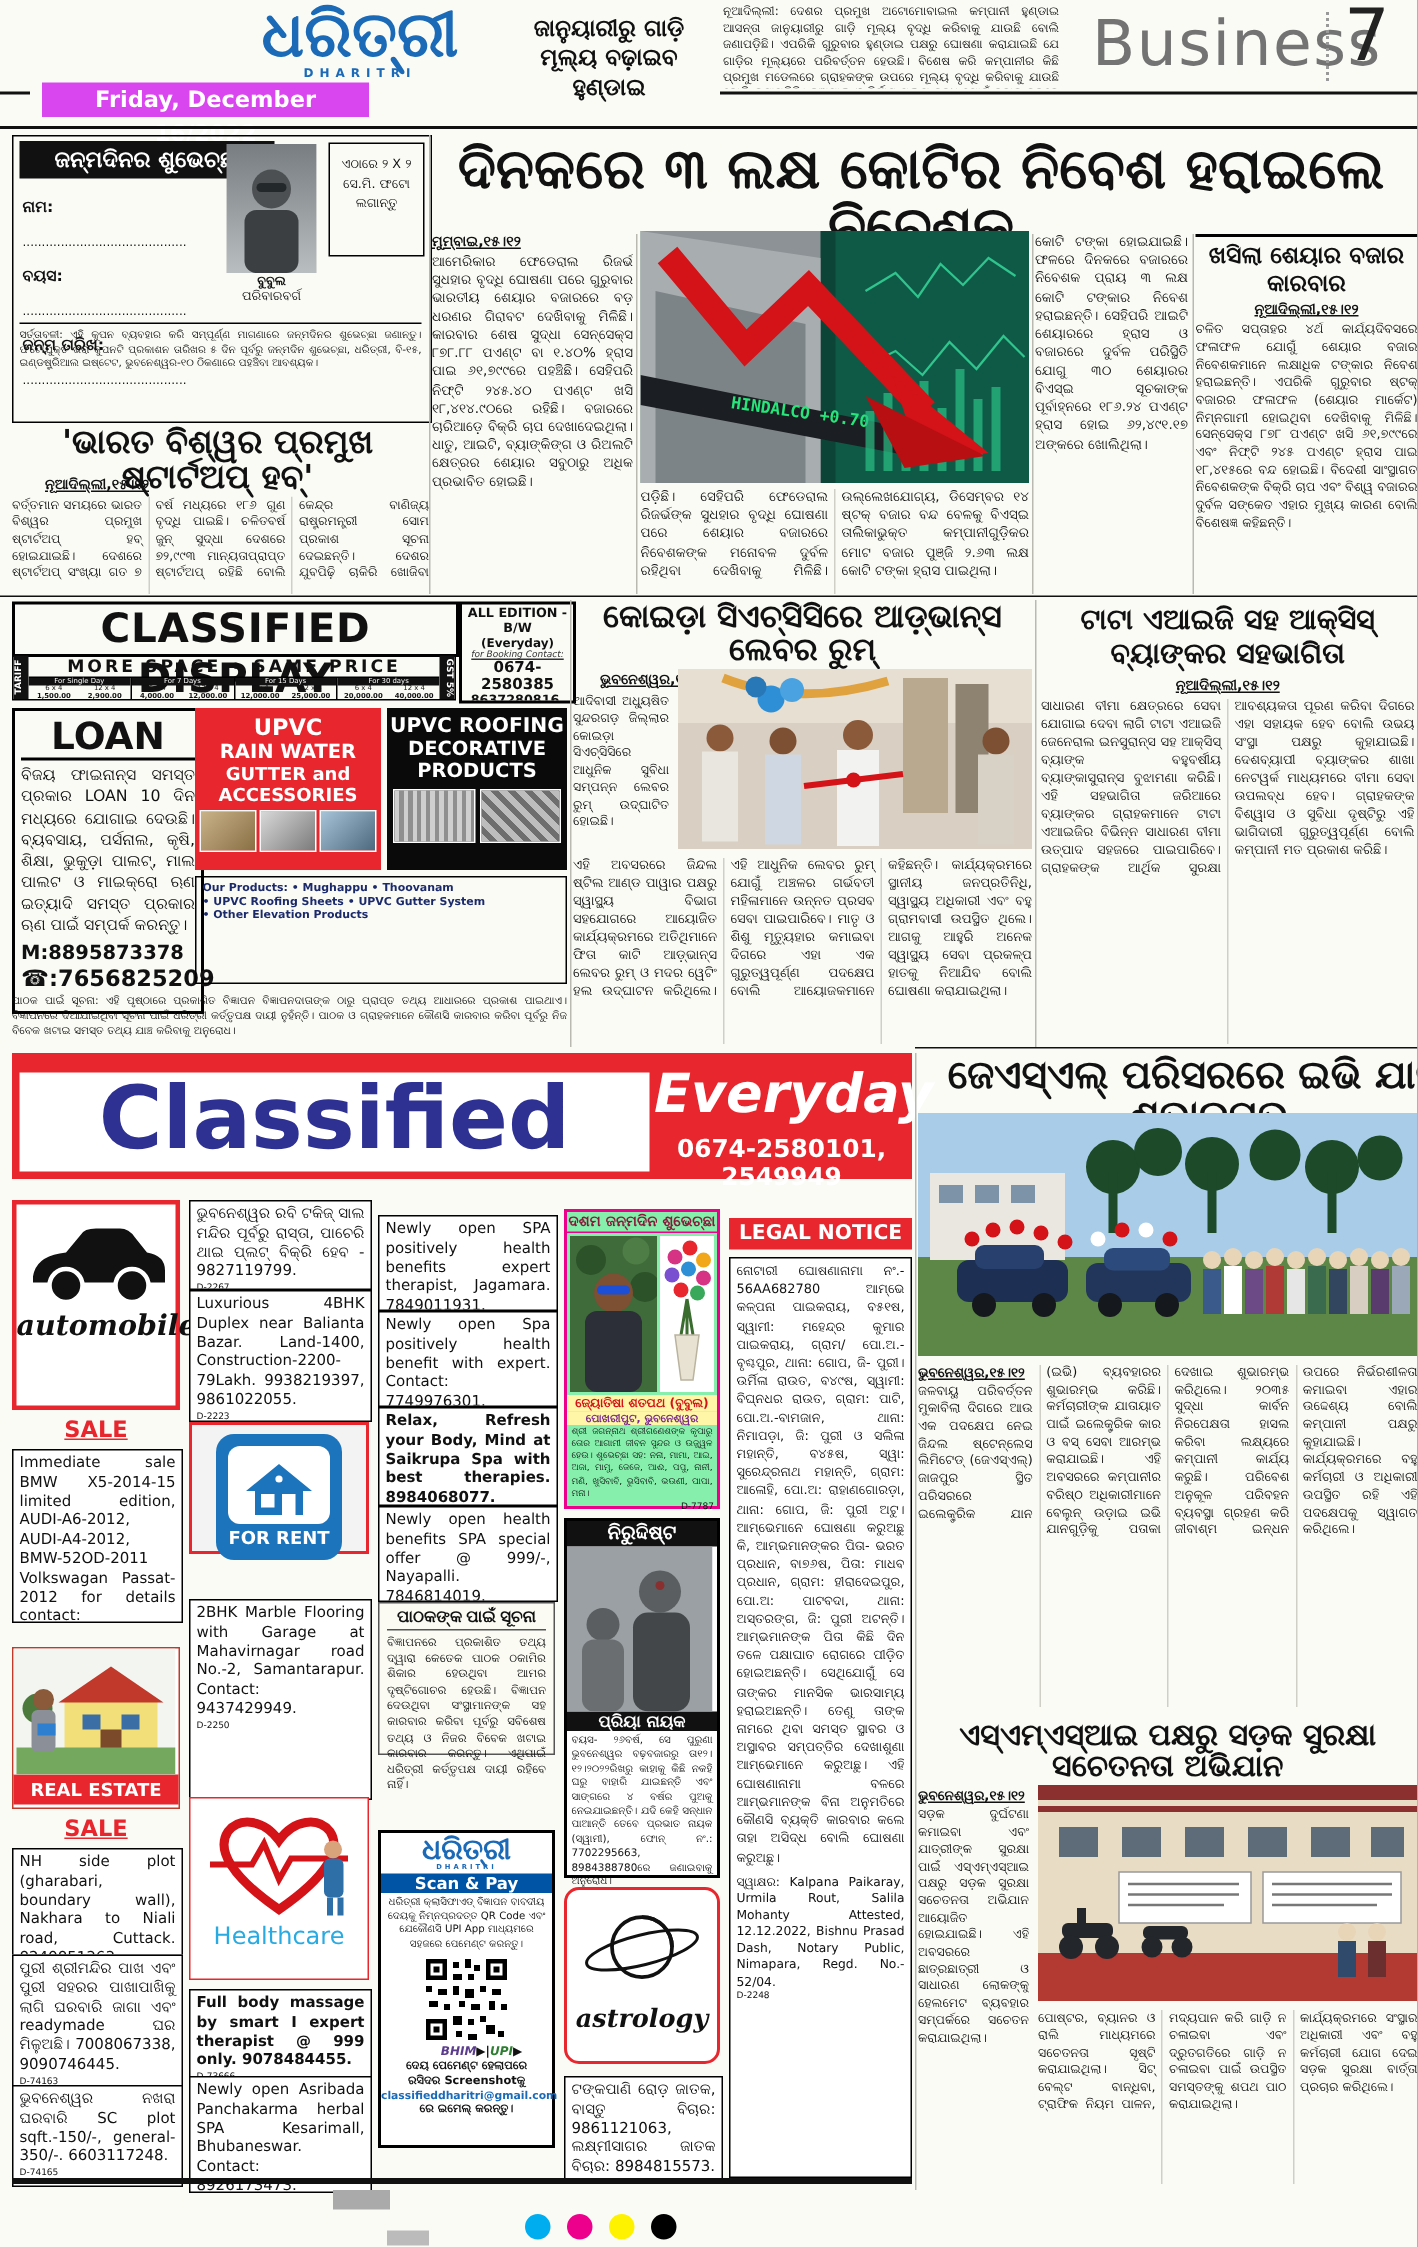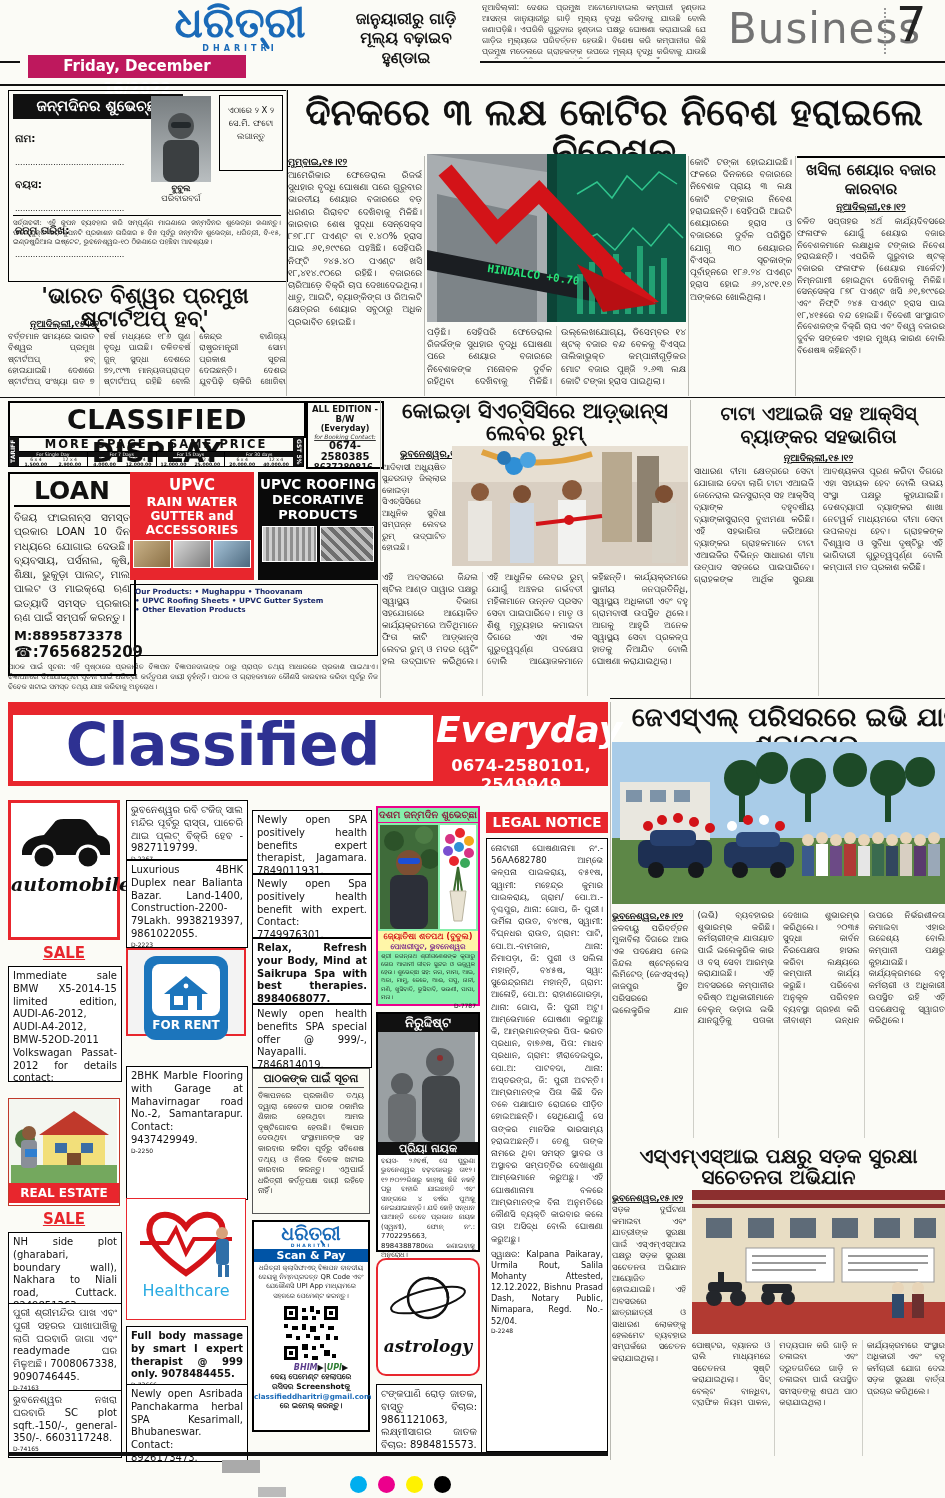--- a/index.html
+++ b/index.html
@@ -26,21 +26,21 @@
 </head>
 <body>
 
 <div class="page">
 
   <div class="abs" style="left:0;top:61px;width:20px;height:2px;background:#111;"></div>
   <div class="abs" style="left:140px;top:2px;width:200px;text-align:center;">
     <div style="font-size:42px;font-weight:bold;color:#1a6ab8;line-height:1;">ଧରିତ୍ରୀ</div>
     <div style="font-size:8px;letter-spacing:4px;color:#1a6ab8;font-weight:bold;">DHARITRI</div>
   </div>
-  <div class="abs" style="left:28px;top:55px;width:218px;height:23px;background:#be185d;color:#fff;
+  <div class="abs" style="left:28px;top:55px;width:218px;height:23px;background:#d946ef;color:#fff;
        font-size:15px;font-weight:bold;text-align:center;line-height:23px;">Friday, December 16/2022</div>
   <div class="abs b ctr" style="left:337px;top:10px;width:138px;font-size:15.5px;line-height:1.25;">ଜାନୁୟାରୀରୁ ଗାଡ଼ି ମୂଲ୍ୟ ବଢ଼ାଇବ ହୁଣ୍ଡାଇ</div>
   <div class="abs odia" style="left:482px;top:3px;width:224px;height:56px;font-size:8px;">ନୂଆଦିଲ୍ଲୀ: ଦେଶର ପ୍ରମୁଖ ଅଟୋମୋବାଇଲ କମ୍ପାନୀ ହୁଣ୍ଡାଇ ଆସନ୍ତା ଜାନୁୟାରୀରୁ ଗାଡ଼ି ମୂଲ୍ୟ ବୃଦ୍ଧି କରିବାକୁ ଯାଉଛି ବୋଲି ଜଣାପଡ଼ିଛି। ଏପରିକି ଗୁରୁବାର ହୁଣ୍ଡାଇ ପକ୍ଷରୁ ଘୋଷଣା କରାଯାଇଛି ଯେ ଗାଡ଼ିର ମୂଲ୍ୟରେ ପରିବର୍ତ୍ତନ ହେଉଛି। ବିଶେଷ କରି କମ୍ପାନୀର କିଛି ପ୍ରମୁଖ ମଡେଲରେ ଗ୍ରାହକଙ୍କ ଉପରେ ମୂଲ୍ୟ ବୃଦ୍ଧି କରିବାକୁ ଯାଉଛି ବୋଲି ଜଣାପଡ଼ିଛି। କଞ୍ଚାମାଲ ଓ ନିର୍ମାଣ ମୂଲ୍ୟ ବୃଦ୍ଧି ଯୋଗୁଁ ବଜାର ଦରରେ ମଧ୍ୟ ପରିବର୍ତ୍ତନ ହୋଇଥିବା କମ୍ପାନୀ ପକ୍ଷରୁ କୁହାଯାଇଛି। ଗ୍ରାହକଙ୍କ ଉପରେ ମୂଲ୍ୟ ପ୍ରଭାବକୁ କମ୍ କରିବାକୁ ଉଦ୍ୟମ ଜାରି ରହିବ ବୋଲି କମ୍ପାନୀ ମତ ପ୍ରକାଶ କରିଛି।</div>
   <div class="abs hr" style="left:480px;top:61px;width:465px;height:2px;"></div>
   <div class="abs" style="left:728px;top:4px;font-size:42px;color:#737373;letter-spacing:1px;">Business</div>
   <div class="abs" style="left:884px;top:8px;height:46px;width:0;border-left:2px dotted #999;"></div>
   <div class="abs" style="left:896px;top:-4px;font-size:48px;color:#222;">7</div>
   <div class="abs hr" style="left:0;top:84px;width:945px;height:1.5px;"></div>
 
   <div class="abs" style="left:8px;top:90px;width:278px;height:190px;border:1.5px solid #000;">
@@ -433,21 +433,21 @@
   </div>
   <div class="ad" style="left:252px;top:874px;width:110px;height:56px;">
     <div>Newly open Spa positively health benefit with expert. Contact: 7749976301.</div>
   </div>
   <div class="ad" style="left:252px;top:938px;width:110px;height:58px;">
     <div class="b">Relax, Refresh your Body, Mind at Saikrupa Spa with best therapies. 8984068077.</div>
   </div>
   <div class="ad" style="left:252px;top:1004px;width:110px;height:56px;">
     <div>Newly open health benefits SPA special offer @ 999/-, Nayapalli. 7846814019.</div>
   </div>
-  <div class="abs" style="left:252px;top:1068px;width:118px;height:146px;border:1.5px solid #555;background:#fbfbf4;box-sizing:border-box;padding:3px 5px;">
+  <div class="abs" style="left:252px;top:1068px;width:118px;height:102px;border:1.5px solid #555;background:#fbfbf4;box-sizing:border-box;padding:3px 5px;font-family:Liberation Serif, serif;">
     <div class="b ctr" style="font-size:11px;border-bottom:1px solid #555;padding-bottom:2px;">ପାଠକଙ୍କ ପାଇଁ ସୂଚନା</div>
     <div class="odia" style="font-size:7.8px;margin-top:3px;">ବିଜ୍ଞାପନରେ ପ୍ରକାଶିତ ତଥ୍ୟ ଦ୍ୱାରା କେତେକ ପାଠକ ଠକାମିର ଶିକାର ହେଉଥିବା ଆମର ଦୃଷ୍ଟିଗୋଚର ହେଉଛି। ବିଜ୍ଞାପନ ଦେଉଥିବା ସଂସ୍ଥାମାନଙ୍କ ସହ କାରବାର କରିବା ପୂର୍ବରୁ ସବିଶେଷ ତଥ୍ୟ ଓ ନିଜର ବିବେକ ଖଟାଇ କାରବାର କରନ୍ତୁ। ଏଥିପାଇଁ ଧରିତ୍ରୀ କର୍ତ୍ତୃପକ୍ଷ ଦାୟୀ ରହିବେ ନାହିଁ।</div>
   </div>
   <div class="abs ctr" style="left:252px;top:1220px;width:118px;height:212px;border:2px solid #000;background:#fff;box-sizing:border-box;">
     <div class="b" style="font-size:19px;color:#1a6ab8;line-height:1;margin-top:2px;">ଧରିତ୍ରୀ</div>
     <div style="font-size:4.5px;letter-spacing:2px;color:#1a6ab8;font-weight:bold;">DHARITRI</div>
     <div class="b" style="background:#0054a6;color:#fff;font-size:11px;margin-top:1px;text-align:center;">Scan &amp; Pay</div>
     <div style="font-size:6.8px;line-height:1.35;padding:2px 4px;text-align:center;">ଧରିତ୍ରୀ କ୍ଲାସିଫାଏଡ୍ ବିଜ୍ଞାପନ ବାବଦୀୟ ଦେୟକୁ ନିମ୍ନପ୍ରଦତ୍ତ QR Code ଏବଂ ଯେକୌଣସି UPI App ମାଧ୍ୟମରେ ସହଜରେ ପେମେଣ୍ଟ କରନ୍ତୁ।</div>
     <svg width="58" height="58" viewBox="0 0 58 58" style="margin:1px auto;">
       <rect width="58" height="58" fill="#fff"></rect>

